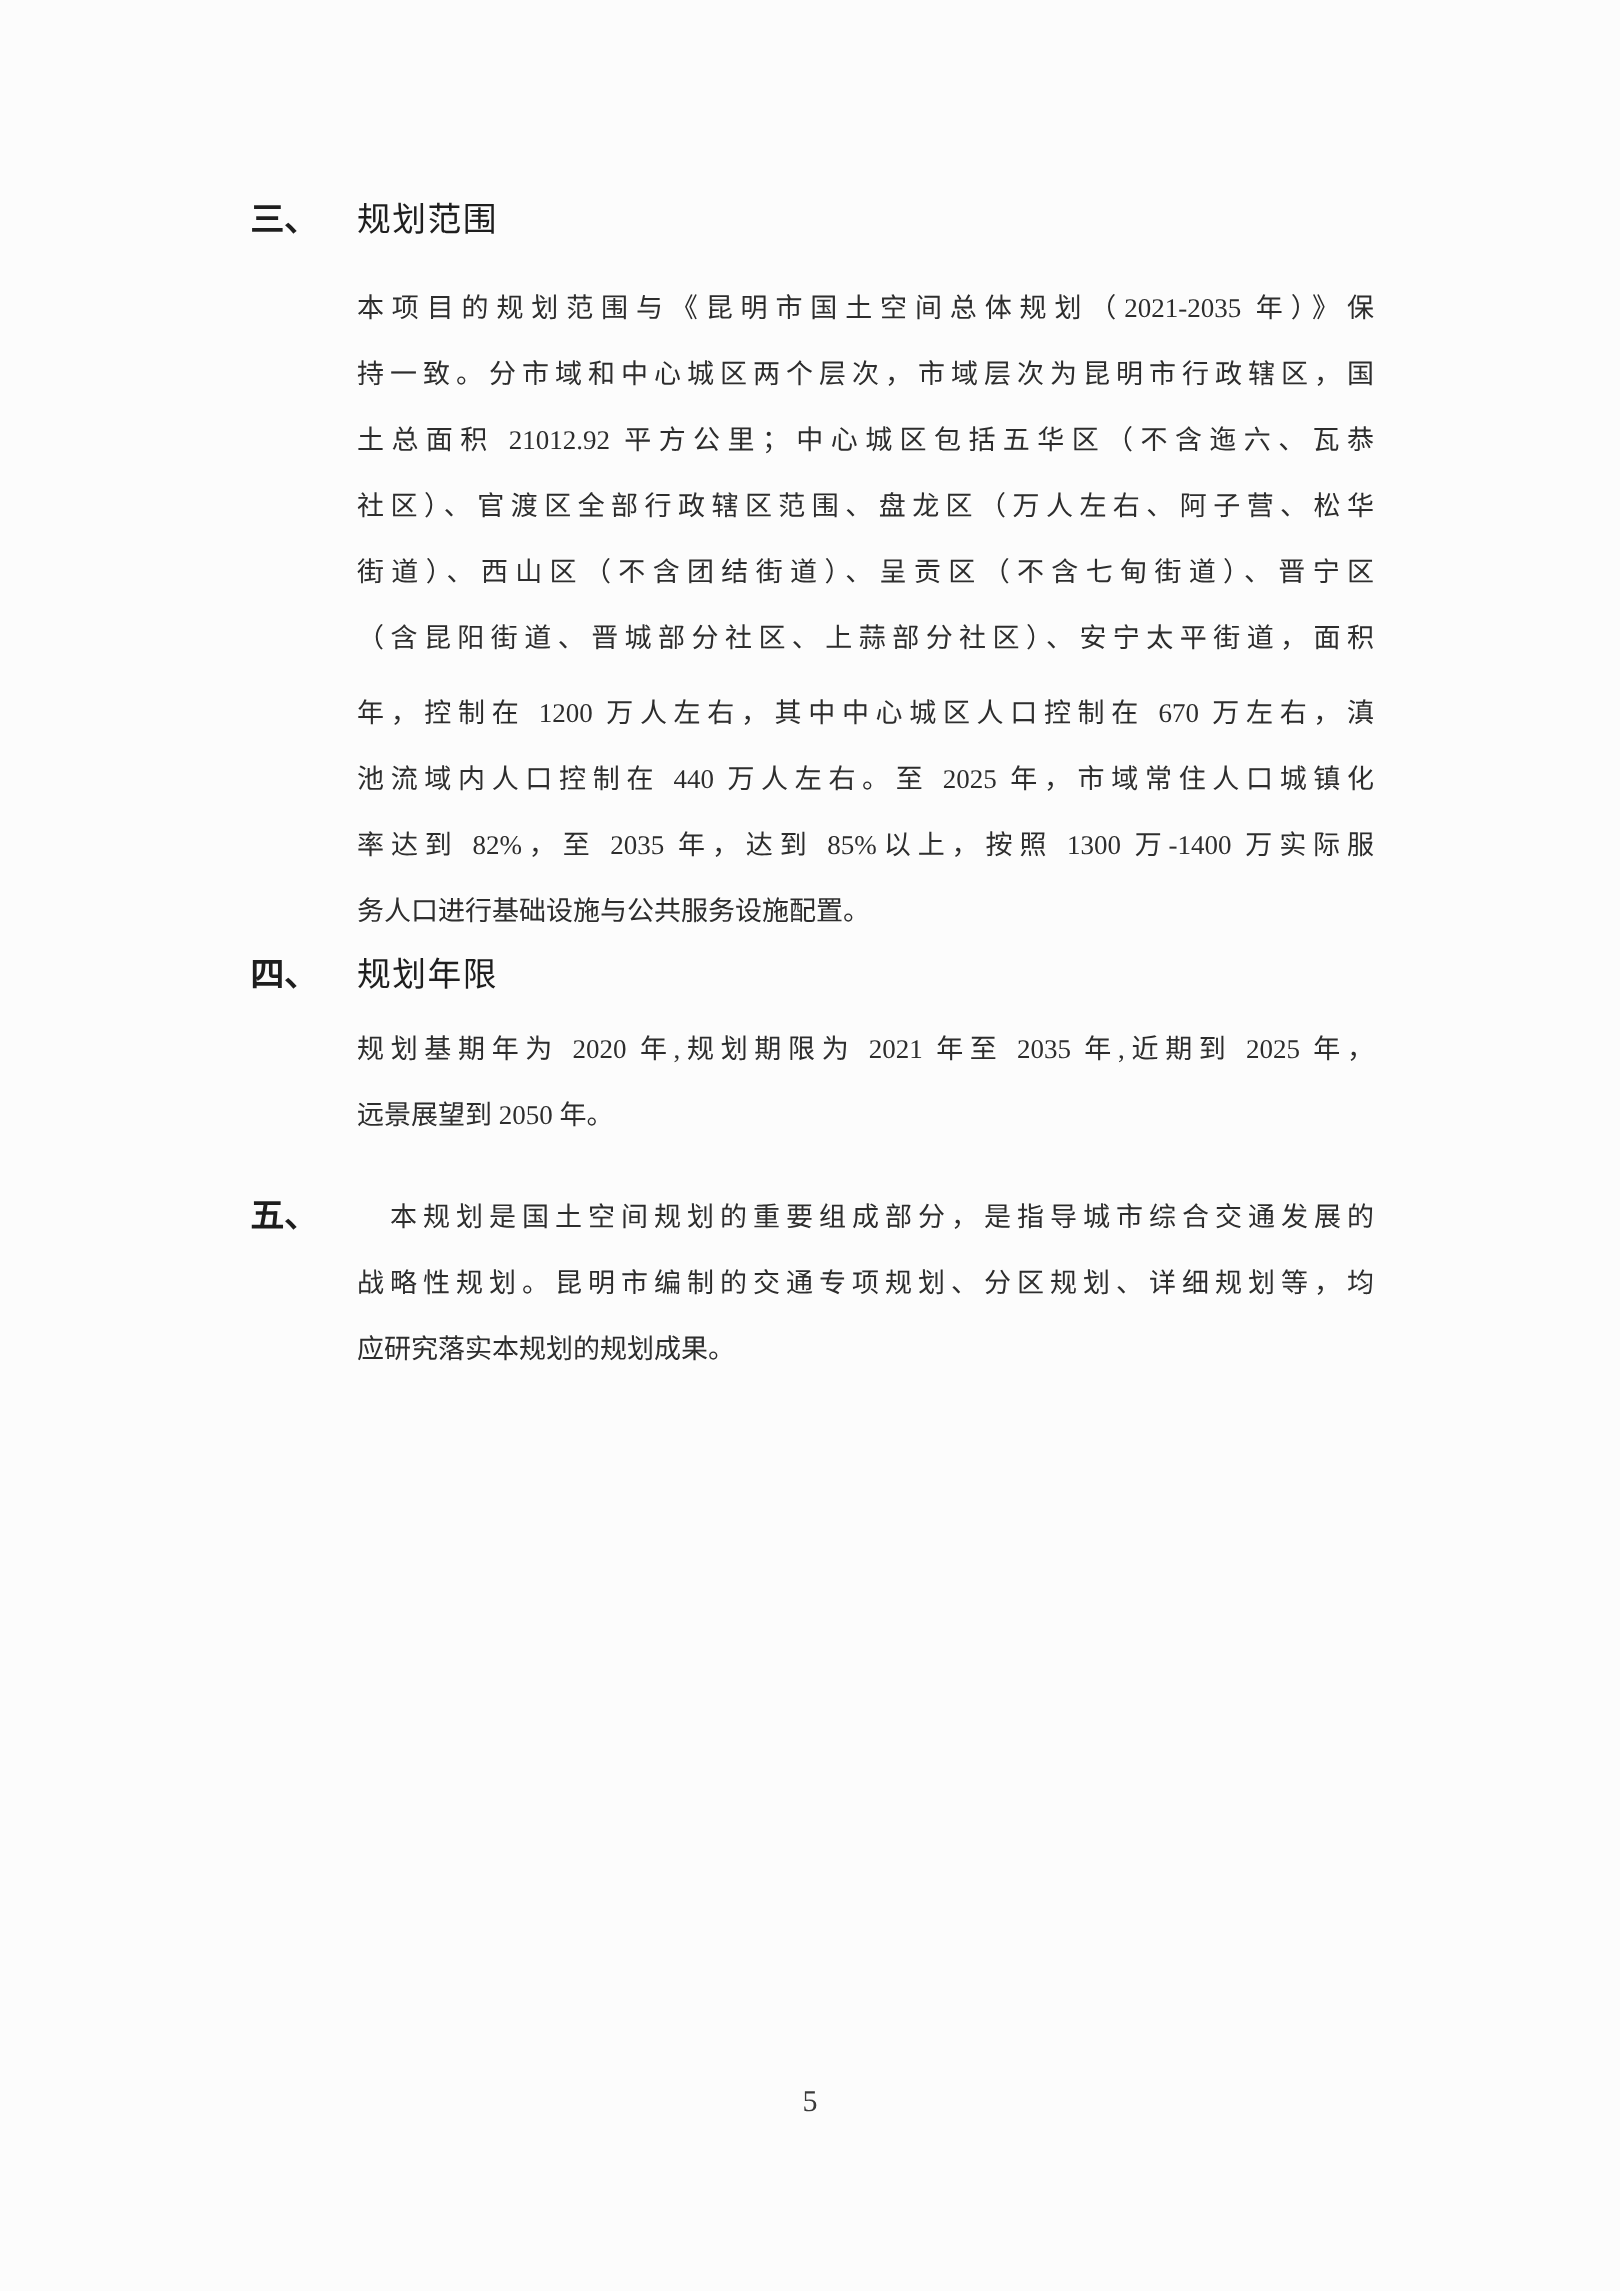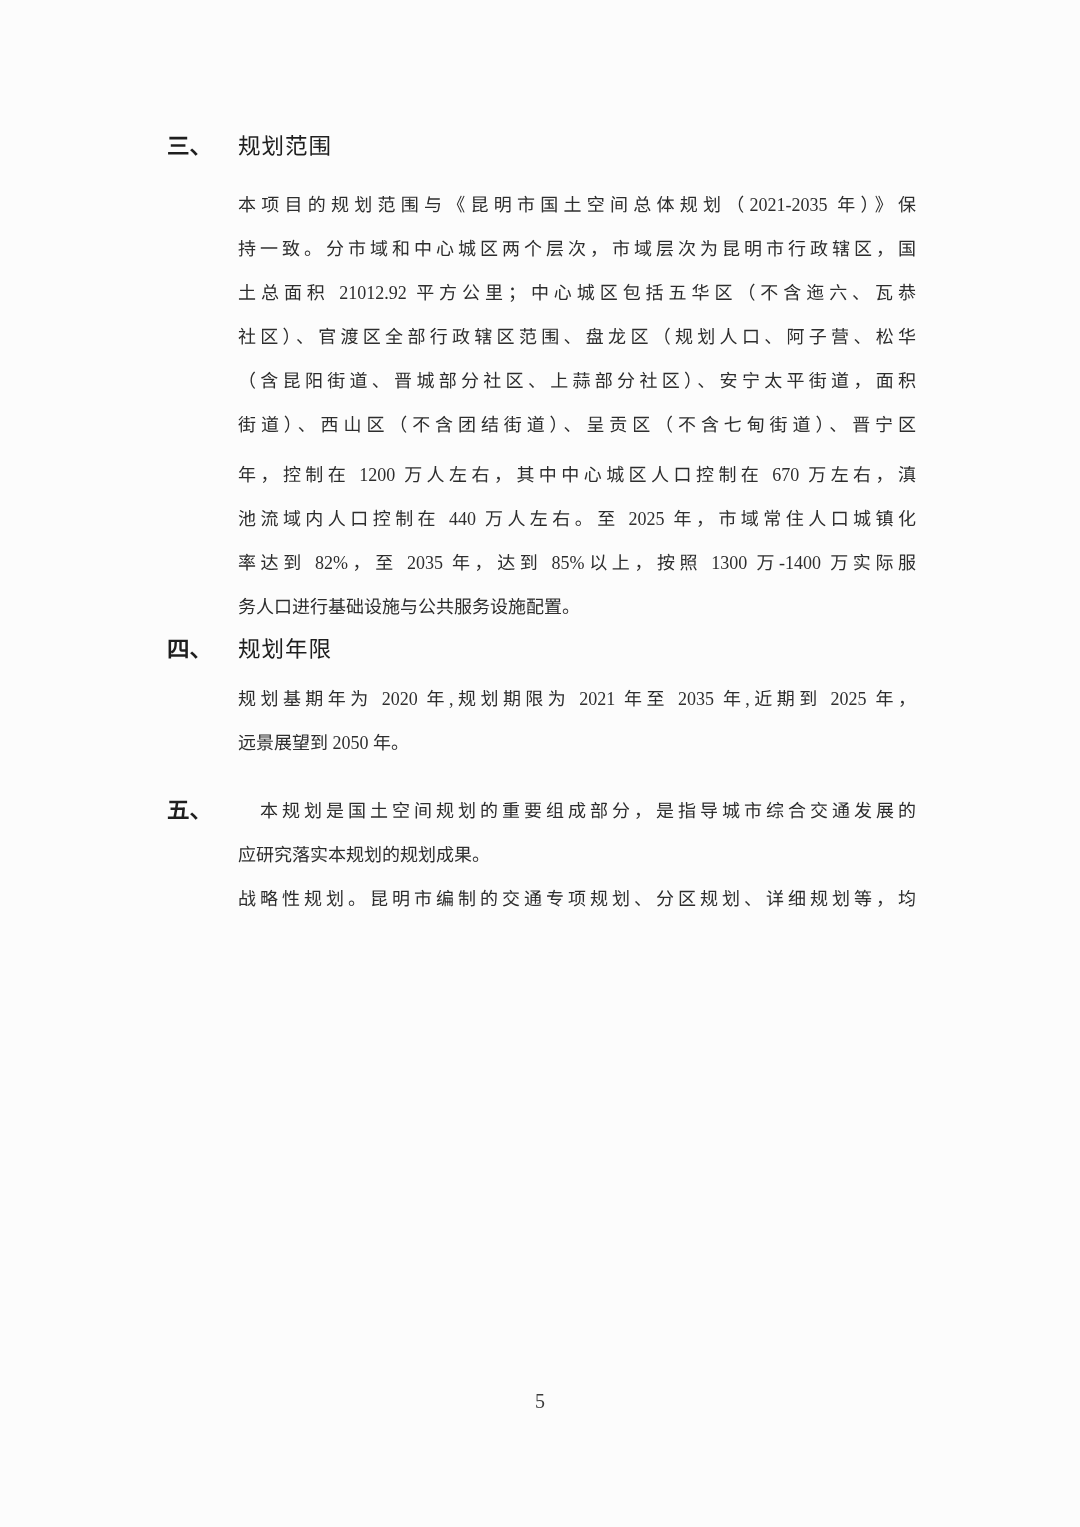--- a/index.html
+++ b/index.html
@@ -91,23 +91,23 @@
 
   <div class="sec-header" id="header-3">
     <span class="sec-num">三、</span>
     <span class="sec-title">规划范围</span>
   </div>
 
   <div class="para" id="para-1">
     <div class="line">本项目的规划范围与《昆明市国土空间总体规划（2021-2035 年）》保</div>
     <div class="line">持一致。分市域和中心城区两个层次，市域层次为昆明市行政辖区，国</div>
     <div class="line">土总面积 21012.92 平方公里；中心城区包括五华区（不含迤六、瓦恭</div>
-    <div class="line">社区）、官渡区全部行政辖区范围、盘龙区（规划人口、阿子营、松华</div>
+    <div class="line">社区）、官渡区全部行政辖区范围、盘龙区（万人左右、阿子营、松华</div>
+    <div class="line">街道）、西山区（不含团结街道）、呈贡区（不含七甸街道）、晋宁区</div>
     <div class="line">（含昆阳街道、晋城部分社区、上蒜部分社区）、安宁太平街道，面积</div>
-    <div class="line">街道）、西山区（不含团结街道）、呈贡区（不含七甸街道）、晋宁区</div>
   </div>
 
   <div class="para" id="para-2">
     <div class="line">年，控制在 1200 万人左右，其中中心城区人口控制在 670 万左右，滇</div>
     <div class="line">池流域内人口控制在 440 万人左右。至 2025 年，市域常住人口城镇化</div>
     <div class="line">率达到 82%，至 2035 年，达到 85%以上，按照 1300 万-1400 万实际服</div>
     <div class="line last">务人口进行基础设施与公共服务设施配置。</div>
   </div>
 
   <div class="sec-header" id="header-4">
@@ -117,20 +117,20 @@
 
   <div class="para" id="para-3">
     <div class="line">规划基期年为 2020 年,规划期限为 2021 年至 2035 年,近期到 2025 年，</div>
     <div class="line last">远景展望到 2050 年。</div>
   </div>
 
   <div class="sec-row">
     <span class="sec-num">五、</span>
     <div class="para">
       <div class="line indent">本规划是国土空间规划的重要组成部分，是指导城市综合交通发展的</div>
+      <div class="line">战略性规划。昆明市编制的交通专项规划、分区规划、详细规划等，均</div>
       <div class="line last">应研究落实本规划的规划成果。</div>
-      <div class="line">战略性规划。昆明市编制的交通专项规划、分区规划、详细规划等，均</div>
     </div>
   </div>
 
   <div class="page-number">5</div>
 
 </div>
 
 </body></html>

